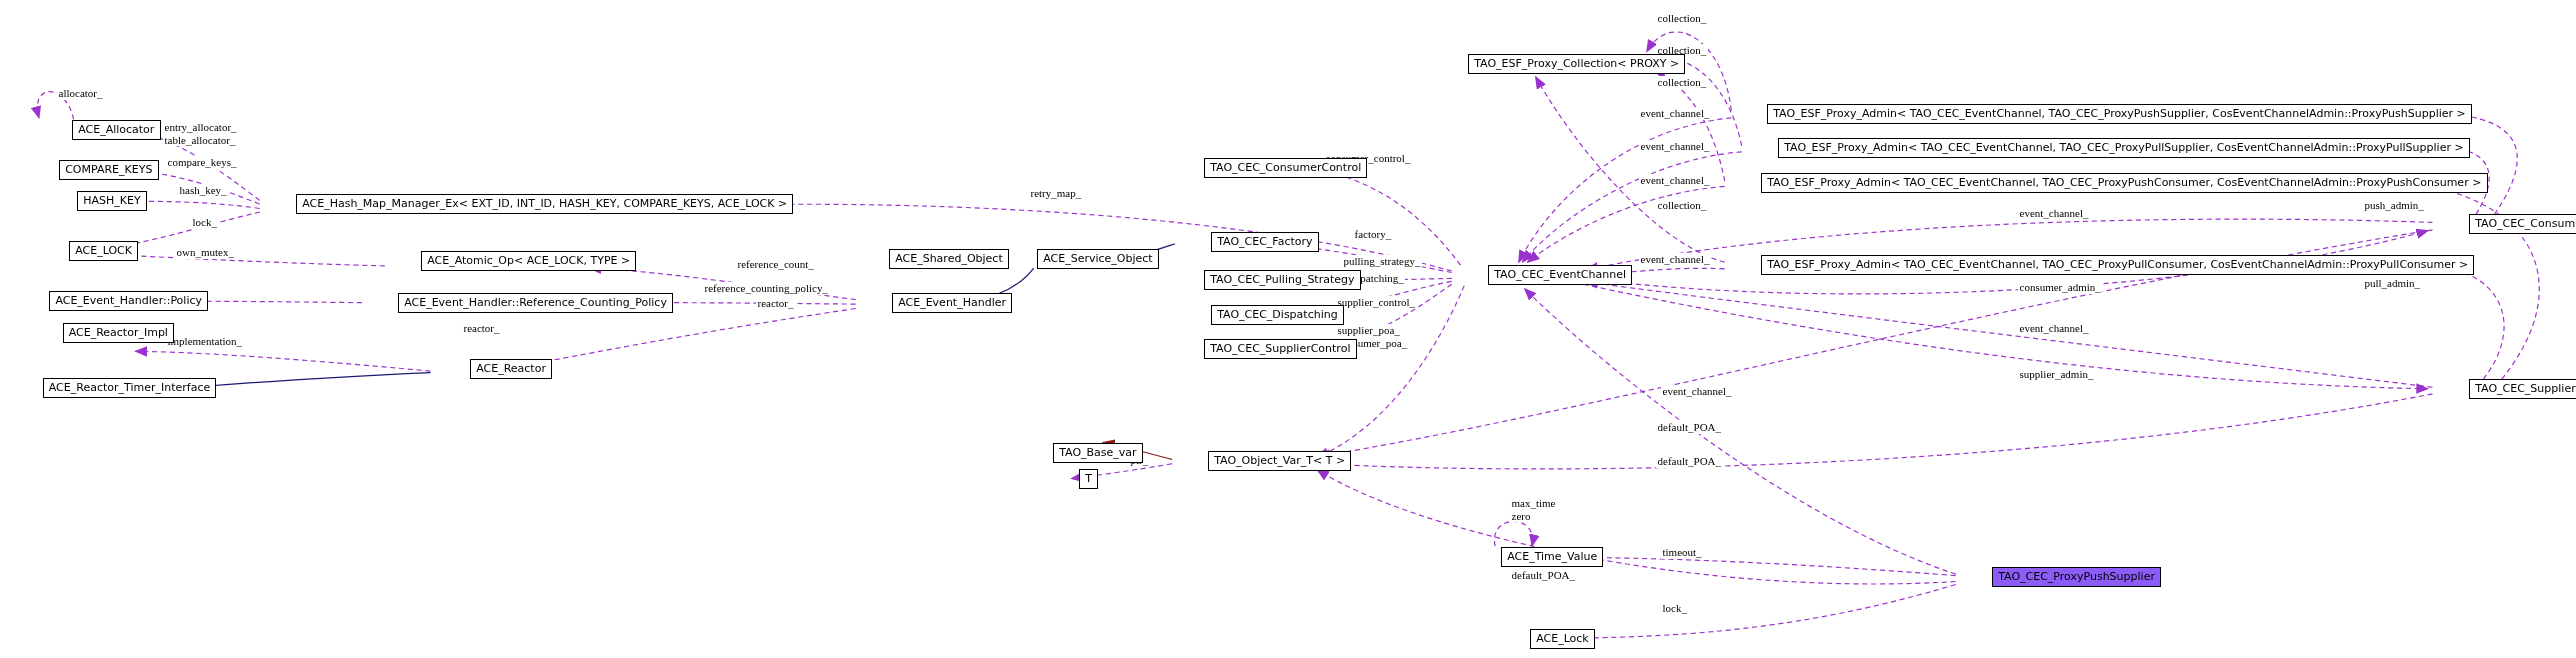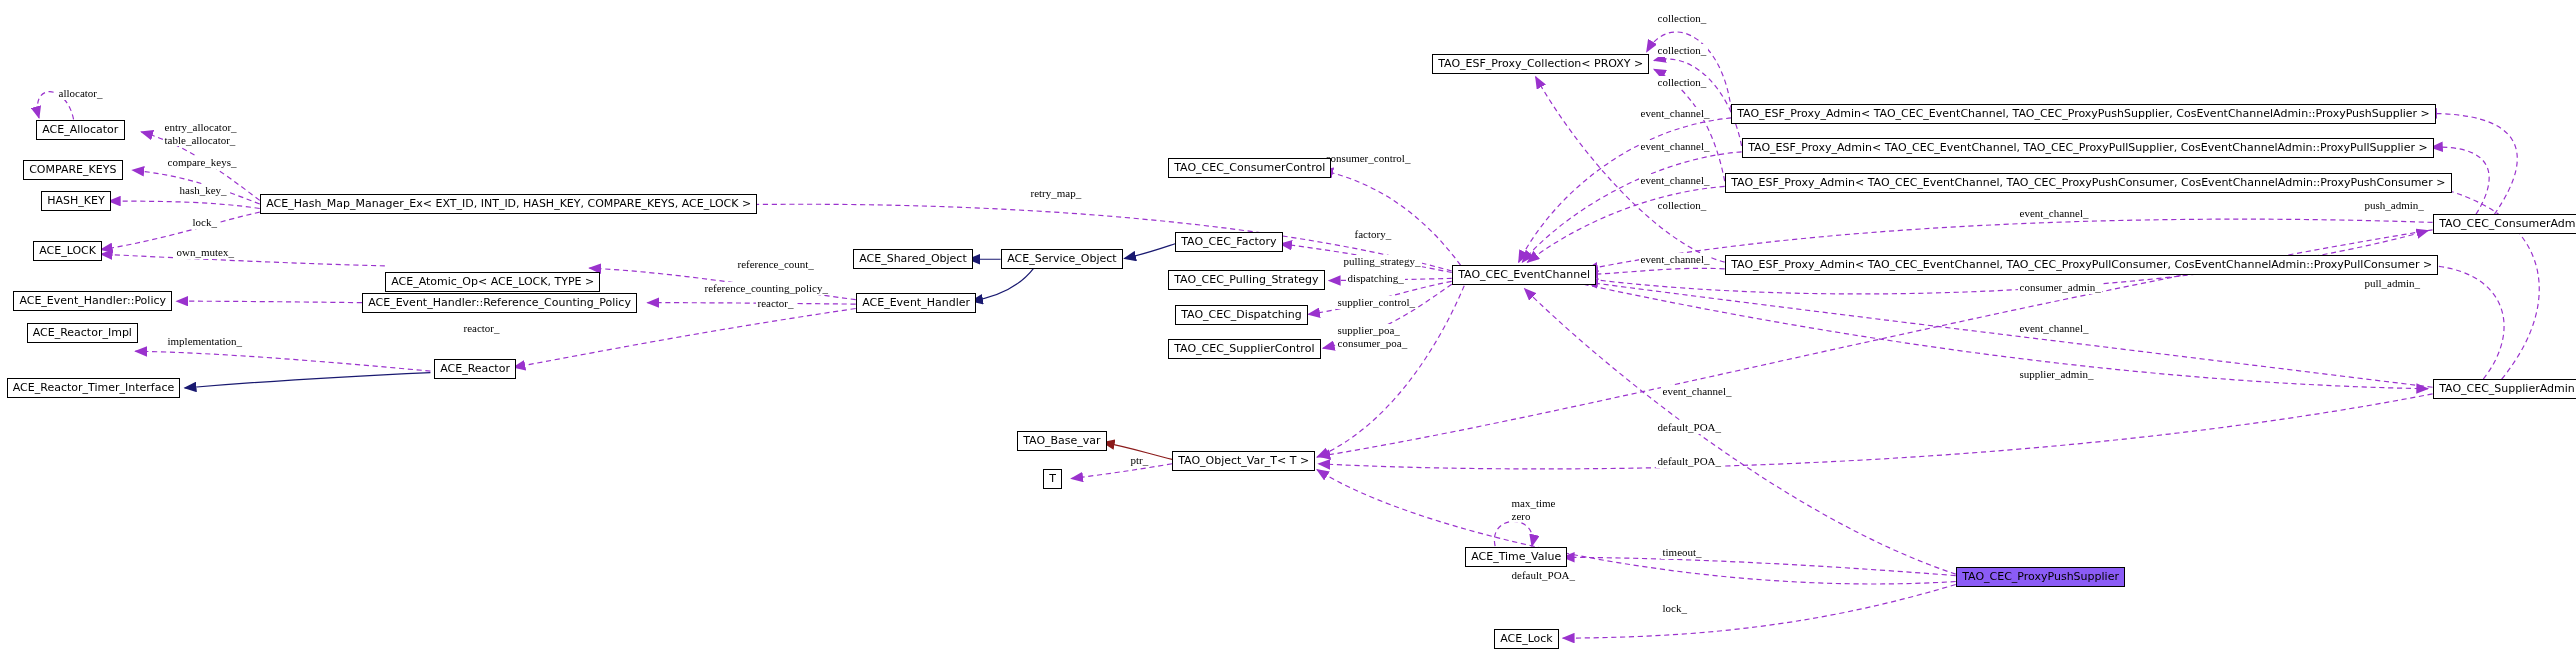--- a/index.html
+++ b/index.html
@@ -14,20 +14,21 @@
   .node{
     position:absolute;
     z-index:2;
     border:0.7px solid #000000;
     background:#ffffff;
     font-size:11px;
     line-height:13.2px;
     padding:2.2px 5.2px;
     white-space:nowrap;
     color:#000000;
+    margin-left:36px;
   }
   .node.current{background:#8b5cf6;}
   .elabel{
     position:absolute;
     z-index:1;
     font-size:11px;
     line-height:12.5px;
     color:#000000;
     white-space:pre-line;
     background:#ffffff;
@@ -108,32 +109,32 @@
   </svg>
 
   <div class="node" style="left:36px;top:120px">ACE_Allocator</div>
   <div class="node" style="left:23px;top:160px">COMPARE_KEYS</div>
   <div class="node" style="left:41px;top:191px">HASH_KEY</div>
   <div class="node" style="left:33px;top:241px">ACE_LOCK</div>
   <div class="node" style="left:13.2px;top:291px">ACE_Event_Handler::Policy</div>
   <div class="node" style="left:26.5px;top:323px">ACE_Reactor_Impl</div>
   <div class="node" style="left:6.6px;top:378px">ACE_Reactor_Timer_Interface</div>
   <div class="node" style="left:260px;top:194px">ACE_Hash_Map_Manager_Ex&lt; EXT_ID, INT_ID, HASH_KEY, COMPARE_KEYS, ACE_LOCK &gt;</div>
-  <div class="node" style="left:385px;top:272px">ACE_Atomic_Op&lt; ACE_LOCK, TYPE &gt;</div>
+  <div class="node" style="left:385px;top:251px">ACE_Atomic_Op&lt; ACE_LOCK, TYPE &gt;</div>
   <div class="node" style="left:362px;top:293px">ACE_Event_Handler::Reference_Counting_Policy</div>
   <div class="node" style="left:434px;top:359px">ACE_Reactor</div>
   <div class="node" style="left:853px;top:249px">ACE_Shared_Object</div>
   <div class="node" style="left:856px;top:293px">ACE_Event_Handler</div>
   <div class="node" style="left:1001px;top:249px">ACE_Service_Object</div>
   <div class="node" style="left:1168px;top:158px">TAO_CEC_ConsumerControl</div>
   <div class="node" style="left:1175px;top:232px">TAO_CEC_Factory</div>
   <div class="node" style="left:1168px;top:270px">TAO_CEC_Pulling_Strategy</div>
   <div class="node" style="left:1175px;top:305px">TAO_CEC_Dispatching</div>
   <div class="node" style="left:1168px;top:339px">TAO_CEC_SupplierControl</div>
-  <div class="node" style="left:1017px;top:431px">TAO_Base_var</div>
+  <div class="node" style="left:1017px;top:443px">TAO_Base_var</div>
   <div class="node" style="left:1043px;top:469px">T</div>
   <div class="node" style="left:1172px;top:451px">TAO_Object_Var_T&lt; T &gt;</div>
   <div class="node" style="left:1432px;top:54px">TAO_ESF_Proxy_Collection&lt; PROXY &gt;</div>
   <div class="node" style="left:1452px;top:265px">TAO_CEC_EventChannel</div>
   <div class="node" style="left:1742px;top:138px">TAO_ESF_Proxy_Admin&lt; TAO_CEC_EventChannel, TAO_CEC_ProxyPullSupplier, CosEventChannelAdmin::ProxyPullSupplier &gt;</div>
   <div class="node" style="left:1731px;top:104px">TAO_ESF_Proxy_Admin&lt; TAO_CEC_EventChannel, TAO_CEC_ProxyPushSupplier, CosEventChannelAdmin::ProxyPushSupplier &gt;</div>
   <div class="node" style="left:1725px;top:255px">TAO_ESF_Proxy_Admin&lt; TAO_CEC_EventChannel, TAO_CEC_ProxyPullConsumer, CosEventChannelAdmin::ProxyPullConsumer &gt;</div>
   <div class="node" style="left:1725px;top:173px">TAO_ESF_Proxy_Admin&lt; TAO_CEC_EventChannel, TAO_CEC_ProxyPushConsumer, CosEventChannelAdmin::ProxyPushConsumer &gt;</div>
   <div class="node" style="left:2433px;top:214px">TAO_CEC_ConsumerAdmin</div>
   <div class="node" style="left:2433px;top:379px">TAO_CEC_SupplierAdmin</div>

